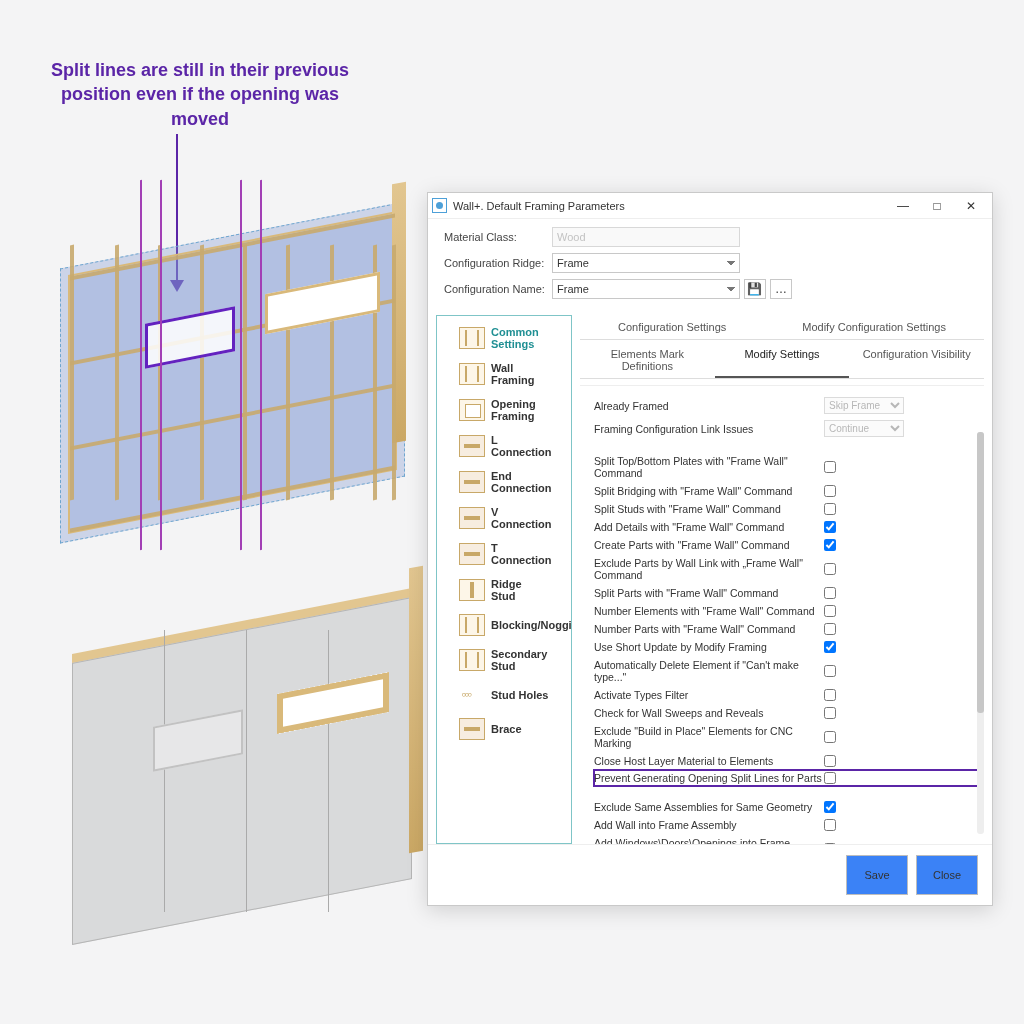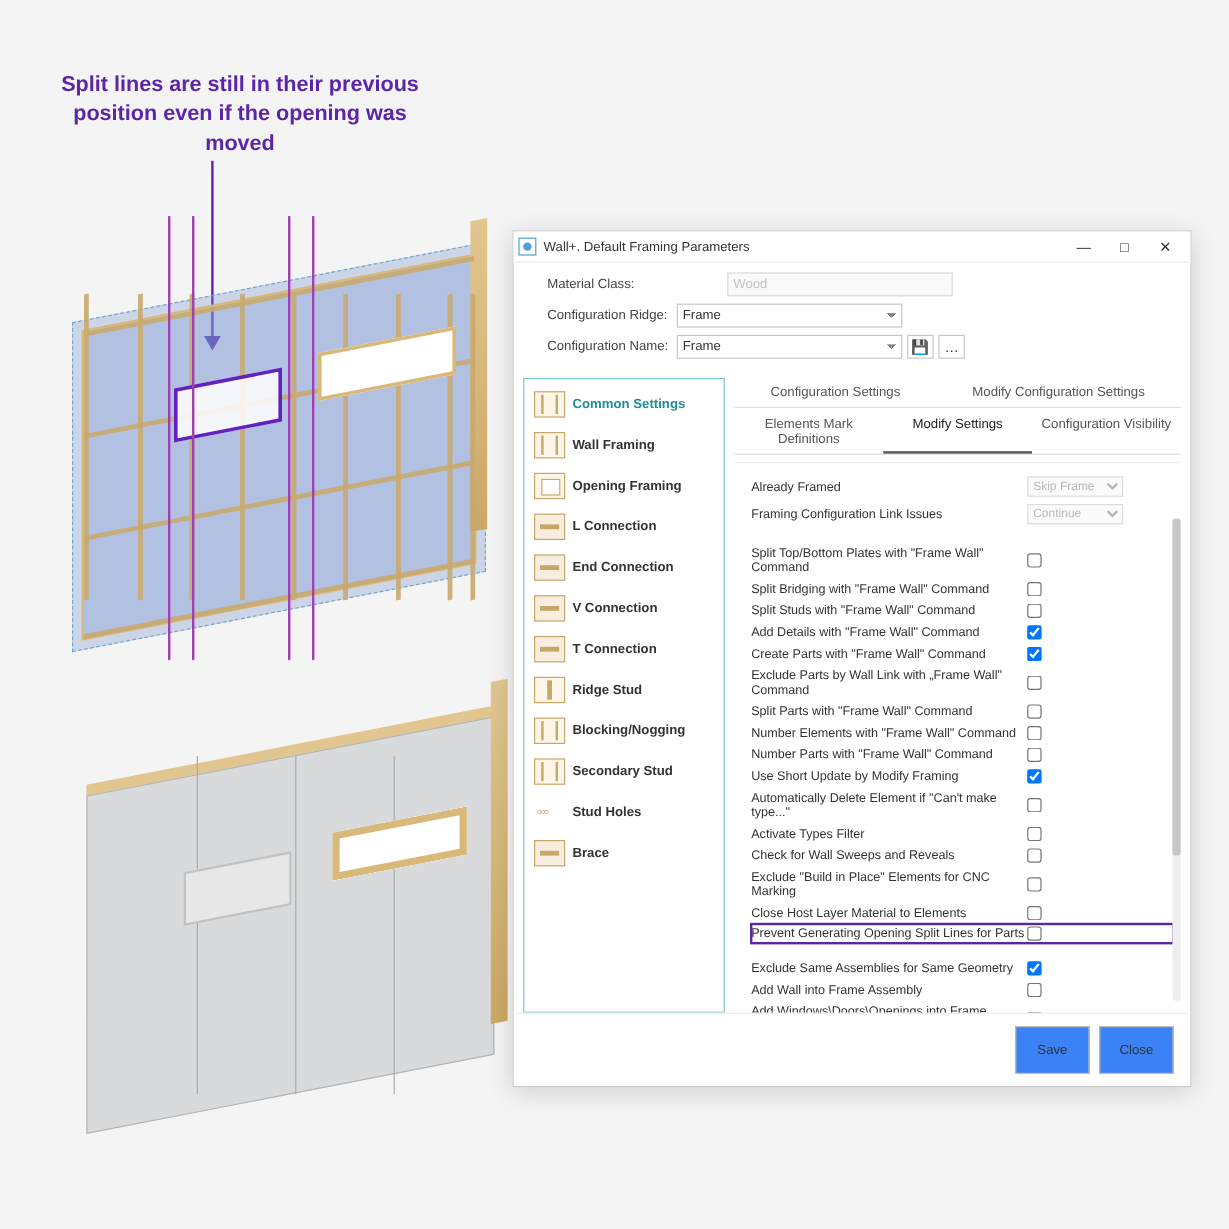--- a/index.html
+++ b/index.html
@@ -131,43 +131,43 @@
   }
   .titlebar-icon {
     width:15px; height:15px; margin-right:6px;
     background:#fff; border:1px solid #4da0d8;
     display:flex; align-items:center; justify-content:center;
   }
   .titlebar-icon::after { content:""; width:7px; height:7px; background:#4da0d8; border-radius:50%; }
   .win-controls { margin-left:auto; display:flex; gap:4px; align-items:center; }
   .win-btn { width:30px; height:20px; display:flex; align-items:center; justify-content:center; font-size:12px; font-family:Arial; cursor:default; }
 
-  .form-area { padding:8px 12px 10px 28px; }
+  .form-area { padding:8px 12px 10px 16px; }
   .form-row { display:flex; align-items:center; margin-bottom:6px; font-size:11px; }
   .form-row .lbl { width:108px; color:#444; }
   .form-row select, .form-row .combo {
     height:20px; border:1px solid #c8c8c8; background:#fff;
     padding:0 4px; font-size:11px; color:#333;
     appearance:none;
     background-image: linear-gradient(45deg, transparent 50%, #777 50%), linear-gradient(-45deg, transparent 50%, #777 50%);
     background-position: right 8px center, right 4px center;
     background-size: 4px 4px;
     background-repeat: no-repeat;
   }
   .form-row .combo { width:188px; }
-  .disabled { color:#aaa !important; background:#f7f7f7 !important;margin-left:42px; }
+  .disabled { color:#aaa !important; background:#f7f7f7 !important; }
   .icon-btn {
     width:22px; height:20px; border:1px solid #c8c8c8; background:#fff;
     margin-left:4px; display:flex; align-items:center; justify-content:center; font-size:12px;
   }
 
   .main-split { display:flex; flex:1; overflow:hidden; padding:0 8px 0 8px; gap:8px; }
 
   .sidebar {
-    width:168px; border:1px solid #7fc5c7; padding:4px 4px;
+    width:136px; border:1px solid #7fc5c7; padding:4px 18px;
     overflow:hidden;
   }
   .side-item {
     display:flex; align-items:center; gap:6px;
     padding:6px 4px; font-size:11px; font-weight:600; color:#333;
     cursor:default;
   }
   .side-item.active { color:#1f8f93; }
   .side-icon {
     width:26px; height:22px; flex-shrink:0;

